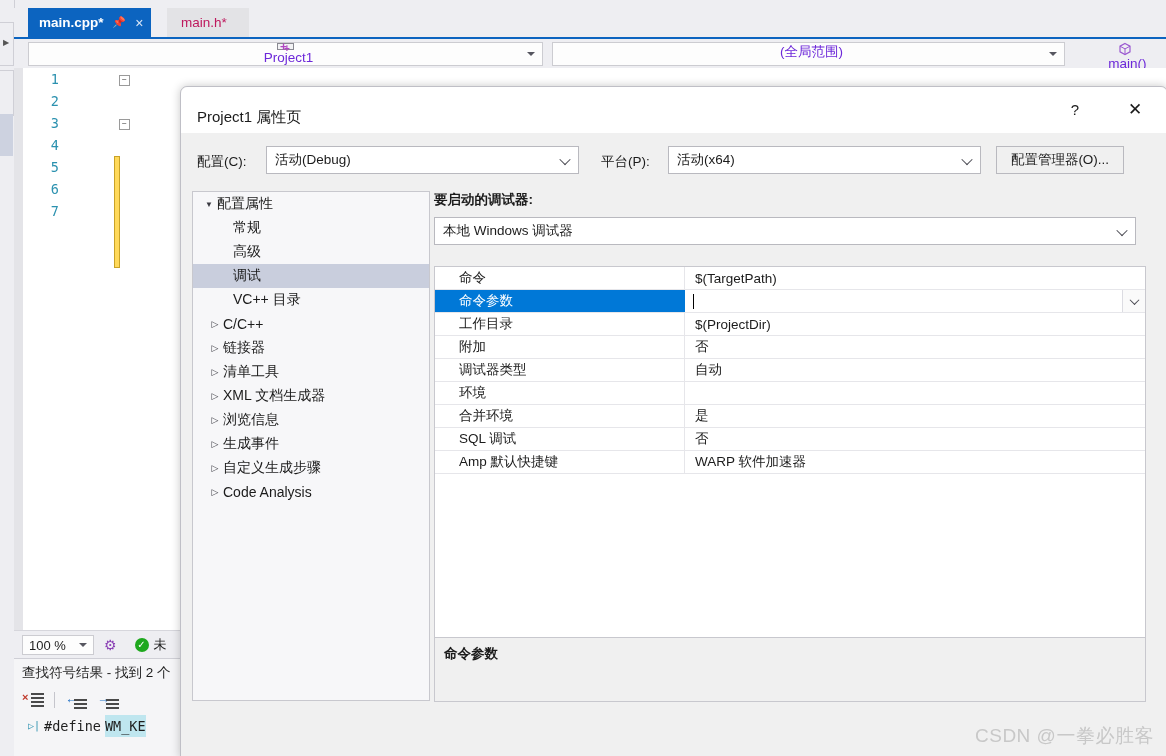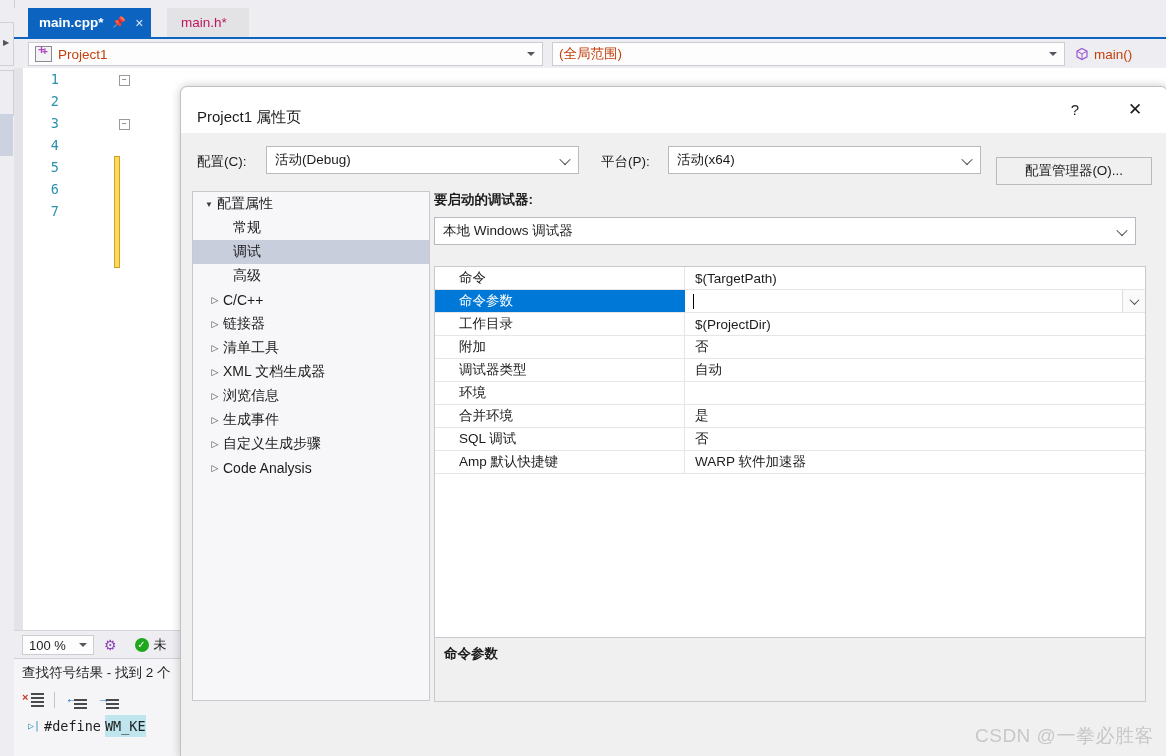--- a/index.html
+++ b/index.html
@@ -56,21 +56,21 @@
 
   
   .nav-bar {
     position: absolute; left: 14px; top: 37px; width: 1152px; height: 31px;
     background: #eeeef2; border-top: 2px solid #0c64c0;
   }
   .nav-combo {
     position: absolute; top: 3px; height: 24px; box-sizing: border-box;
     background: #fdfdfd; border: 1px solid #ccccd1;
     display: flex; align-items: center; padding-left: 6px;
-    font-size: 13.5px; color: #c2410c;
+    font-size: 13.5px; color: #6d28d9; flex-direction: column;
   }
   .nav-combo .caret {
     position: absolute; right: 7px; top: 50%; transform: translateY(-50%);
     width: 0; height: 0; border-left: 4px solid transparent;
     border-right: 4px solid transparent; border-top: 4px solid #565660;
   }
   .nav-combo.c1 { left: 14px; width: 515px; }
   .nav-combo.c2 { left: 538px; width: 513px; }
   .nav-combo.c3 { left: 1055px; width: 111px; border: none; background: transparent; }
   .cube-ico { display:inline-block; width: 14px; height: 14px; margin-right: 5px; position: relative; }
@@ -439,38 +439,41 @@
       <span class="lbl" style="position:absolute; left:16px; top:20px;">配置(C):</span>
       <div class="combo" style="position:absolute; left:85px; top:13px; width:313px;">
         <span>活动(Debug)</span>
         <span class="chev"></span>
       </div>
       <span class="lbl" style="position:absolute; left:420px; top:20px;">平台(P):</span>
       <div class="combo" style="position:absolute; left:487px; top:13px; width:313px;">
         <span>活动(x64)</span>
         <span class="chev"></span>
       </div>
-      <div class="btn" style="position:absolute; left:815px; top:24px; width:156px;">
+      <div class="btn" style="position:absolute; left:815px; top:13px; width:128px;">
         <span>配置管理器(O)...</span>
       </div>
     </div>
 
     <div class="tree-pane">
       <div class="tree-item">
         <span class="tw down">▼</span>
         <span class="tlabel">配置属性</span>
       </div>
       <div class="tree-item leaf-indent" style="padding-left:24px;">
         <span class="tlabel">常规</span>
       </div>
+      <div class="tree-item leaf-indent" style="padding-left:24px;">
+        <span class="tlabel">高级</span>
+      </div>
       <div class="tree-item leaf-indent selected" style="padding-left:24px;">
         <span class="tlabel">调试</span>
       </div>
       <div class="tree-item leaf-indent" style="padding-left:24px;">
-        <span class="tlabel">高级</span>
+        <span class="tlabel">VC++ 目录</span>
       </div>
       <div class="tree-item" style="padding-left:14px;">
         <span class="tw">▷</span>
         <span class="tlabel">C/C++</span>
       </div>
       <div class="tree-item" style="padding-left:14px;">
         <span class="tw">▷</span>
         <span class="tlabel">链接器</span>
       </div>
       <div class="tree-item" style="padding-left:14px;">

